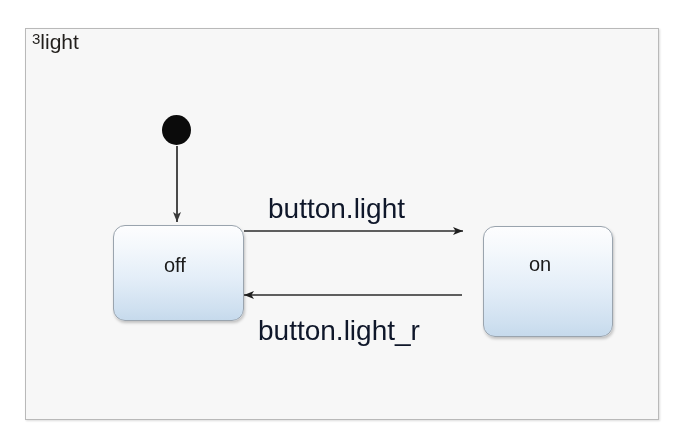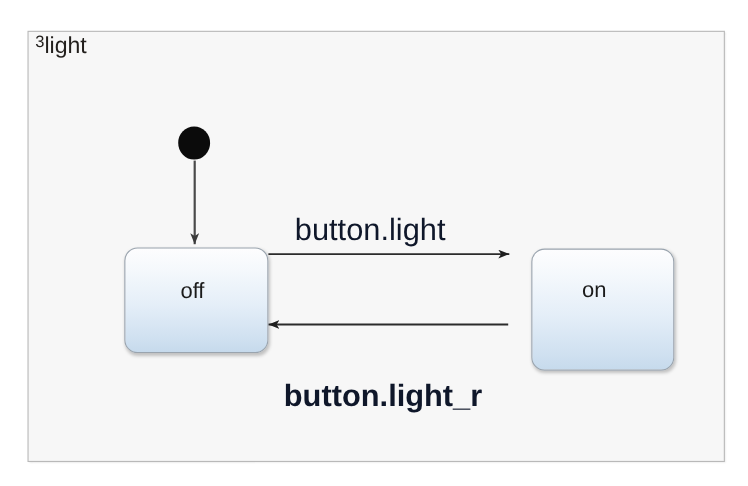--- a/index.html
+++ b/index.html
@@ -133,22 +133,21 @@
     color: #0f172a;
     white-space: nowrap;
     user-select: none;
   }
   #label-light {
     left: 268px;
     top: 193px;
   }
   #label-light-r {
     left: 258px;
-    top: 344px;
-    font-weight: bold;
+    top: 315px;
   }
 </style>
 </head>
 <body>
 
 <div id="canvas">
 
   <div class="region-frame">
 
     <div class="region-title">

